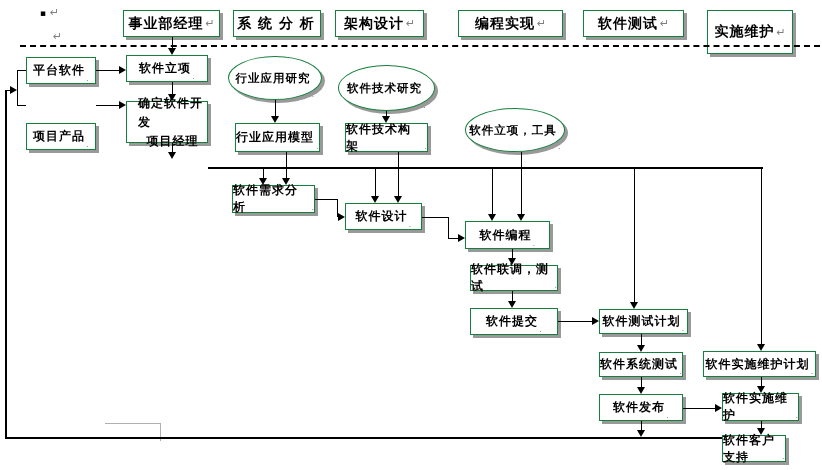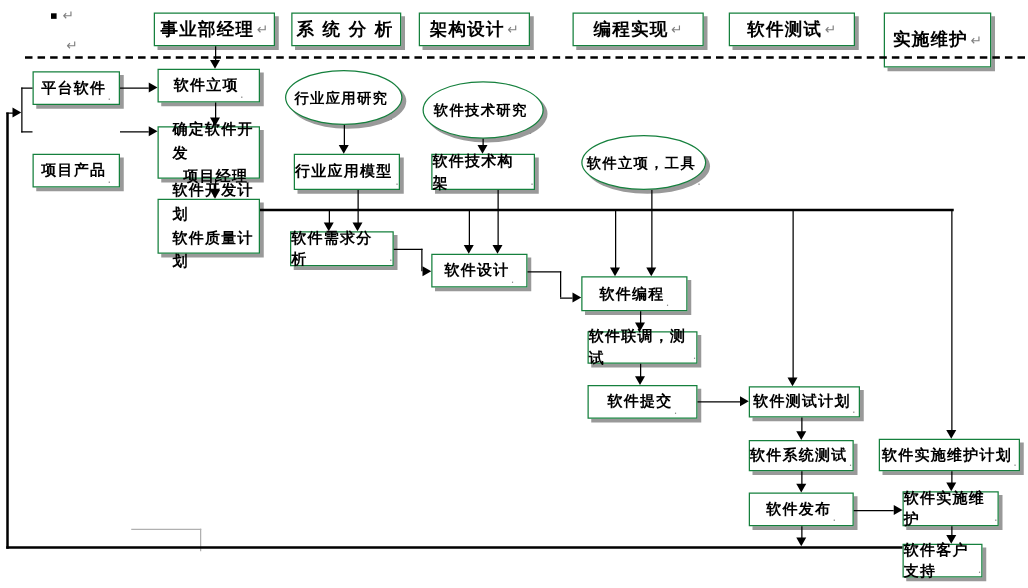--- a/index.html
+++ b/index.html
@@ -80,24 +80,20 @@
     </div>
 
   <div class="node" style="left:126px;top:55px;width:82px;height:27px;">
       <span>软件立项</span>
       <span class="nmark">.</span>
     </div>
   <div class="node two-line" style="left:126px;top:101px;width:82px;height:42px;">
       <span>确定软件开发</span>
       <span>项目经理</span>
     </div>
-  <div class="node two-line" style="left:126px;top:159px;width:82px;height:44px;">
-      <span>软件开发计划</span>
-      <span>软件质量计划</span>
-    </div>
 
   <div class="node ellipse" style="left:228px;top:56px;width:94px;height:44px;">
       <span>行业应用研究</span>
       <span class="nmark">.</span>
     </div>
   <div class="node ellipse" style="left:338px;top:65px;width:97px;height:46px;">
       <span>软件技术研究</span>
       <span class="nmark">.</span>
     </div>
   <div class="node ellipse" style="left:465px;top:108px;width:100px;height:44px;">

